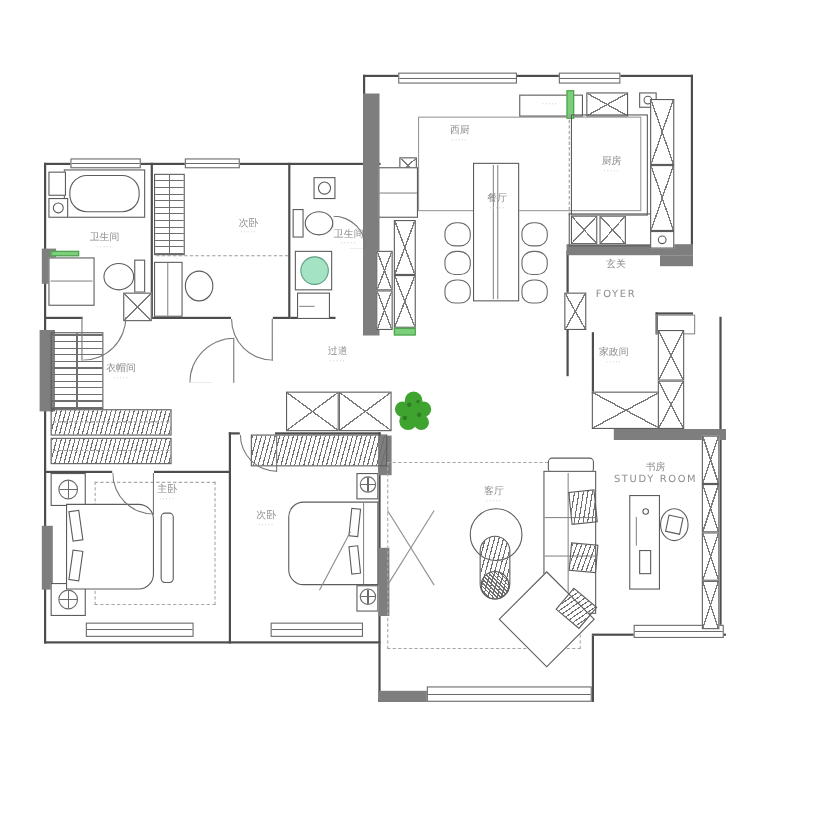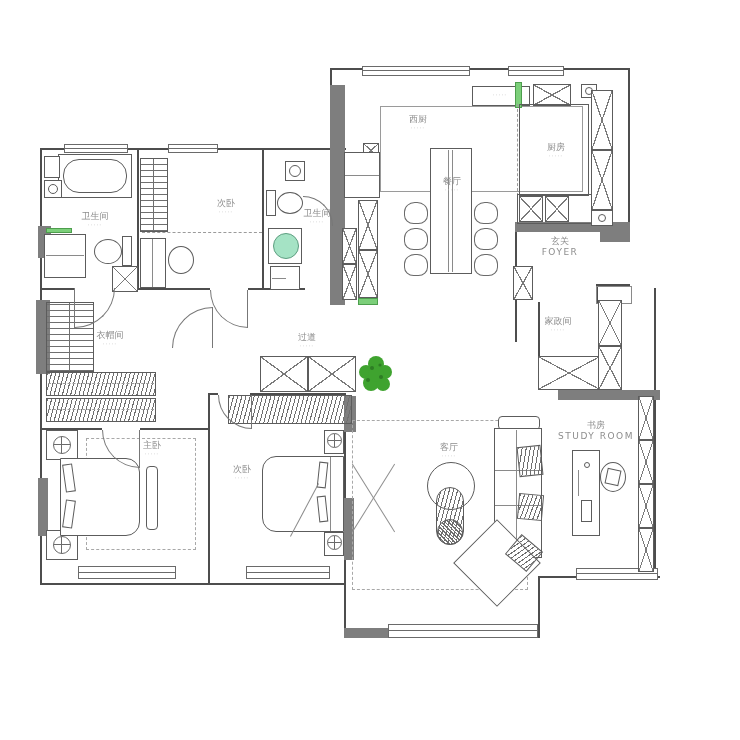--- a/index.html
+++ b/index.html
@@ -273,27 +273,27 @@
   <div class="rlabel" style="left:452px;top:176px;">
     <span>餐厅</span>
     <span class="rsub">·····</span>
   </div>
   <div class="rlabel" style="left:556px;top:142px;">
     <span>厨房</span>
     <span class="rsub">·····</span>
   </div>
   <div class="rlabel" style="left:560px;top:236px;">
     <span>玄关</span>
-    <span class="en" style="display:block;">FOYER</span>
+    <span class="en" style="display:block;margin-top:16px;">FOYER</span>
   </div>
   <div class="rlabel" style="left:110px;top:330px;">
     <span>衣帽间</span>
     <span class="rsub">·····</span>
   </div>
-  <div class="rlabel" style="left:307px;top:332px;">
+  <div class="rlabel" style="left:307px;top:315px;">
     <span>过道</span>
     <span class="rsub">·····</span>
   </div>
   <div class="rlabel" style="left:558px;top:316px;">
     <span>家政间</span>
     <span class="rsub">·····</span>
   </div>
   <div class="rlabel" style="left:152px;top:440px;">
     <span>主卧</span>
     <span class="rsub">·····</span>

